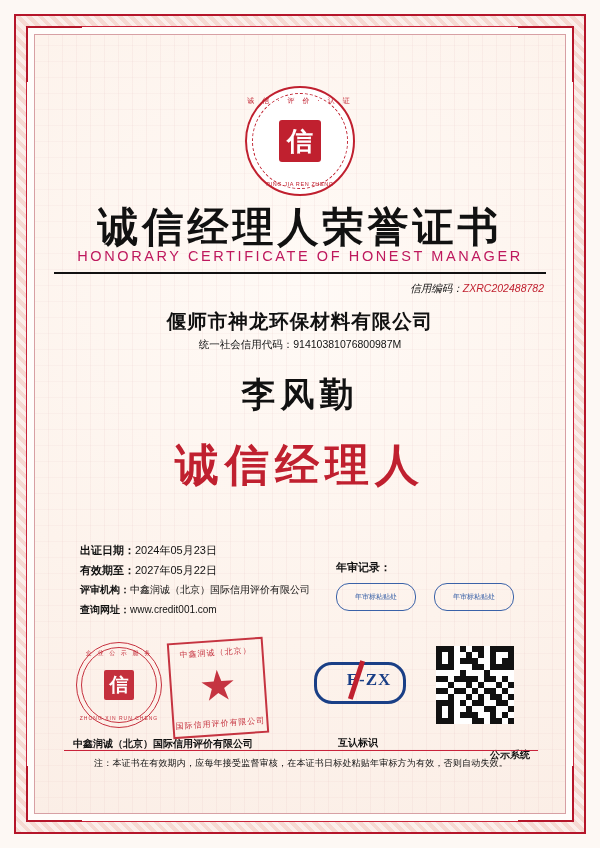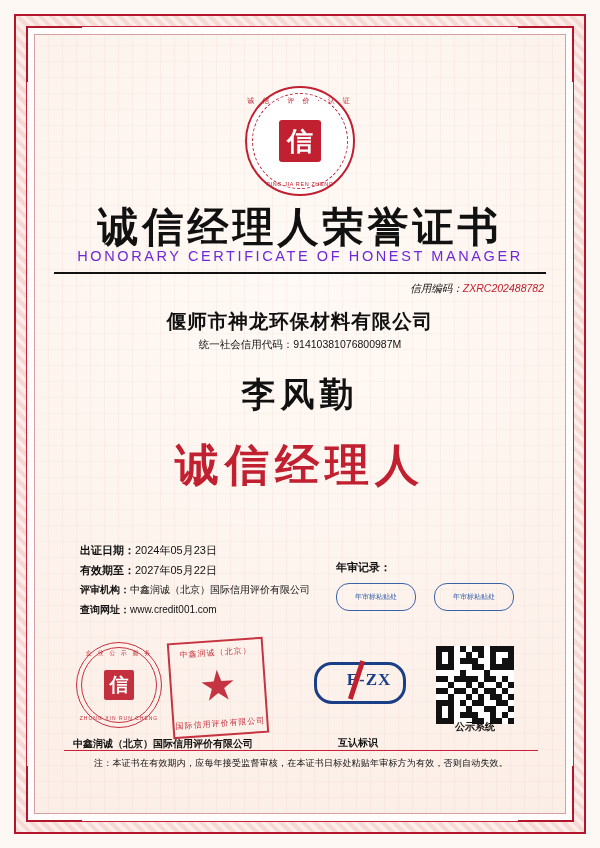--- a/index.html
+++ b/index.html
@@ -83,21 +83,21 @@
     position:absolute;top:150px;left:0;width:100%;
     text-align:center;
     font-family:"Liberation Serif",serif;
     font-size:41px;font-weight:bold;color:#111;
     letter-spacing:4px;
     white-space:nowrap;
   }
   .title-en{
     position:absolute;top:198px;left:0;width:100%;
     text-align:center;
-    font-size:14.5px;color:#6d28d9;letter-spacing:2.6px;
+    font-size:14.5px;color:#be185d;letter-spacing:2.6px;
     white-space:nowrap;
   }
   .rule{
     position:absolute;top:222px;left:4px;width:492px;height:2px;
     background:#111;
   }
   .credit-no{
     position:absolute;top:232px;right:6px;
     font-size:10.5px;color:#111;font-style:italic;
   }
@@ -207,21 +207,21 @@
     position:absolute;left:378px;top:6px;width:78px;height:78px;
     background:#fff;
   }
   .qr-grid{
     width:78px;height:78px;
     display:grid;grid-template-columns:repeat(13,1fr);grid-template-rows:repeat(13,1fr);
   }
   .qr-grid i{background:transparent;}
   .qr-grid i.on{background:#111;}
   .caption-qr{
-    position:absolute;left:362px;top:80px;width:110px;text-align:center;
+    position:absolute;left:362px;top:108px;width:110px;text-align:right;
     font-size:10px;font-weight:bold;color:#111;
   }
 
   .note{
     position:absolute;left:14px;top:700px;width:474px;
     border-top:1px solid #c9223a;
     padding-top:6px;
     font-size:9px;color:#111;letter-spacing:.2px;
     text-align:center;
   }

